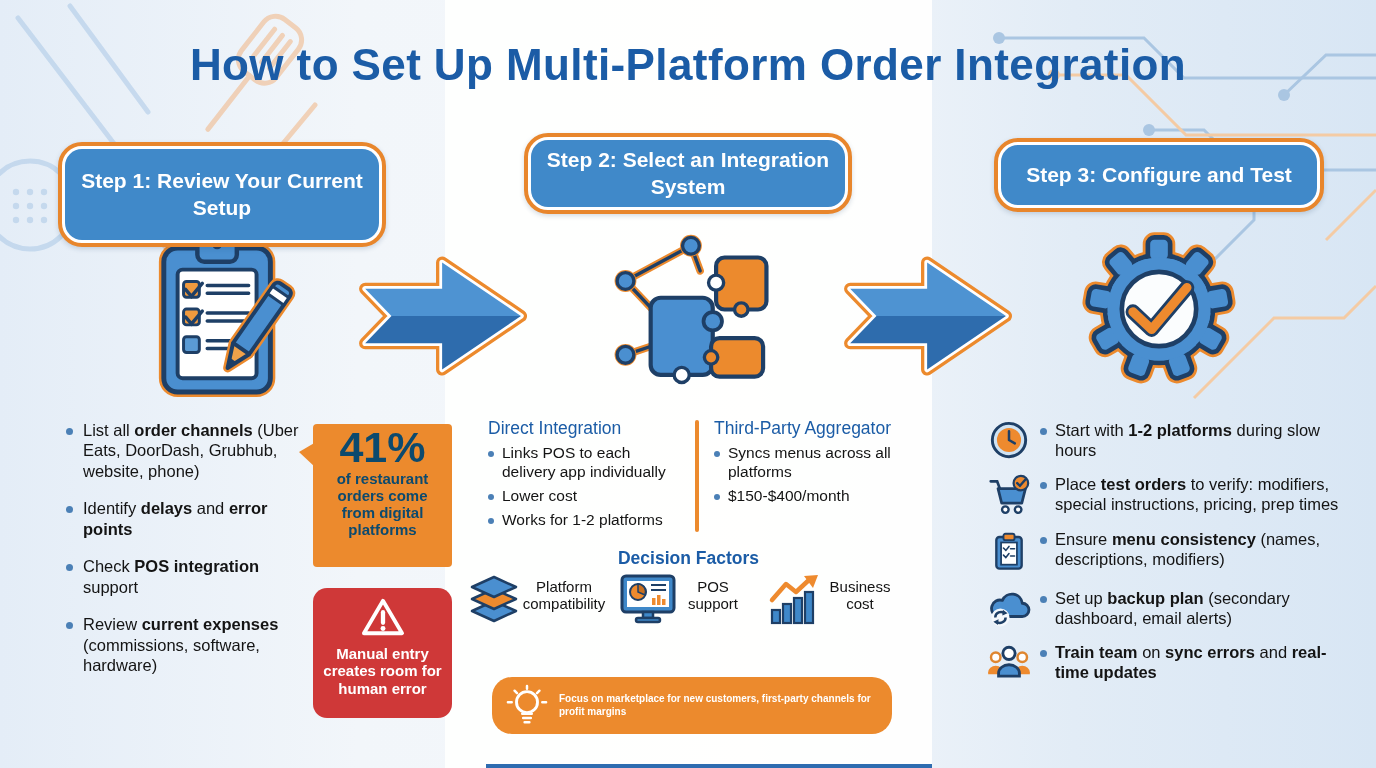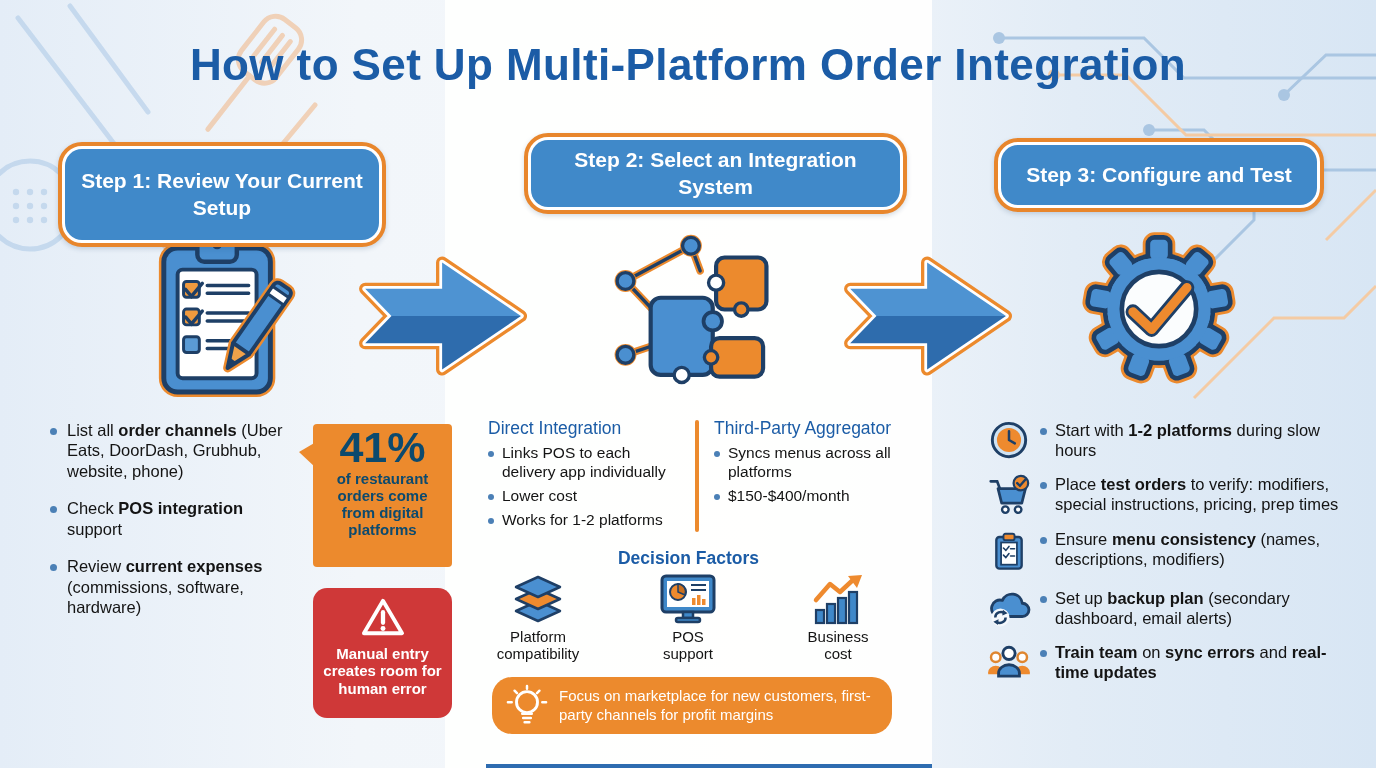--- a/index.html
+++ b/index.html
@@ -37,26 +37,26 @@
 
   .mid-head{font-size:17.5px;font-weight:normal;color:#1b5ca6;margin-bottom:5px}
   .mid-col{position:absolute;z-index:3}
   .m-row{display:flex;gap:8px;margin-bottom:5px;font-size:15.5px;line-height:1.22}
   .m-dot{flex:0 0 auto;width:6px;height:6px;border-radius:50%;background:#4b80b6;margin-top:7px}
   .divider{position:absolute;left:695px;top:420px;width:4px;height:112px;background:#ec8a2d;border-radius:2px;z-index:3}
 
   .decision-head{position:absolute;left:445px;top:548px;width:487px;text-align:center;
     font-size:17.5px;font-weight:bold;color:#1b5ca6;z-index:3}
   .factors{position:absolute;left:468px;top:574px;width:440px;display:flex;justify-content:space-between;z-index:3}
-  .factor{width:140px;display:flex;flex-direction:column;align-items:center}
+  .factor{width:140px;display:flex;flex-direction:row;align-items:flex-start}
   .factor-label{text-align:center;font-size:15px;line-height:1.15;margin-top:4px}
 
   .tip-banner{position:absolute;left:492px;top:677px;width:400px;height:57px;background:#ec8a2d;border-radius:20px;
     display:flex;align-items:center;gap:11px;padding:0 14px;color:#fff;z-index:3}
-  .tip-text{font-size:15px;font-weight:normal;line-height:1.22}
+  .tip-text{font-size:10px;font-weight:bold;line-height:1.22}
 
   .r-row{display:flex;gap:8px;margin-bottom:13px;font-size:16.5px;line-height:1.24}
   .r-icon{flex:0 0 46px;display:flex;justify-content:center;align-items:flex-start}
 
   .bottom-bar{position:absolute;left:486px;top:764px;width:446px;height:4px;background:#2e6cb0;z-index:3}
 
   
   .lnO{stroke:#ec8a2d;stroke-width:9;fill:none;stroke-linecap:round}
   .lnN{stroke:#1e3f66;stroke-width:4;fill:none;stroke-linecap:round}
   .gtO{fill:#4a8fd0;stroke:#ec8a2d;stroke-width:11}
@@ -122,21 +122,21 @@
     <g fill="#f4cba4">
       <circle cx="110" cy="75" r="6"></circle>
     </g>
   </svg>
 
   <div class="title">How to Set Up Multi-Platform Order Integration</div>
 
   <div class="pill" style="left:58px;top:142px;width:328px;height:105px">
     <div class="pill-inner">Step 1: Review Your Current Setup</div>
   </div>
-  <div class="pill" style="left:524px;top:133px;width:383px;height:81px">
+  <div class="pill" style="left:524px;top:133px;width:328px;height:81px">
     <div class="pill-inner">Step 2: Select an Integration System</div>
   </div>
   <div class="pill" style="left:994px;top:138px;width:330px;height:74px">
     <div class="pill-inner">Step 3: Configure and Test</div>
   </div>
 
   <svg class="layer" style="left:150px;top:232px" width="148" height="168" viewBox="0 0 150 170">
     <rect x="14" y="16" width="108" height="146" rx="14" fill="#4a8fd0" stroke="#ec8a2d" stroke-width="10"></rect>
     <rect x="14" y="16" width="108" height="146" rx="14" fill="#4a8fd0" stroke="#1e3f66" stroke-width="5"></rect>
     <rect x="28" y="38" width="80" height="110" rx="5" fill="#ffffff" stroke="#1e3f66" stroke-width="4"></rect>
@@ -227,24 +227,28 @@
       <rect class="gtN" x="73" y="8" width="24" height="26" rx="7" transform="rotate(240 85 85)"></rect>
       <rect class="gtN" x="73" y="8" width="24" height="26" rx="7" transform="rotate(280 85 85)"></rect>
       <rect class="gtN" x="73" y="8" width="24" height="26" rx="7" transform="rotate(320 85 85)"></rect>
     </g>
     <circle cx="85" cy="85" r="55.5" fill="#4a8fd0"></circle>
     <circle cx="85" cy="85" r="40" fill="#fbfdfe" stroke="#1e3f66" stroke-width="5"></circle>
     <path d="M57,88 L77,107 L115,62" fill="none" stroke="#1e3f66" stroke-width="16" stroke-linecap="round" stroke-linejoin="round"></path>
     <path d="M57,88 L77,107 L115,62" fill="none" stroke="#ee8a2e" stroke-width="10" stroke-linecap="round" stroke-linejoin="round"></path>
   </svg>
 
-  <div class="bullet-list" style="left:50px;top:420px;width:252px">
+  <div class="bullet-list" style="left:66px;top:420px;width:252px">
     <div class="b-row">
       <span class="dot"></span>
       <span><span>List all </span><span class="bb">order channels</span><span> (Uber Eats, DoorDash, Grubhub, website, phone)</span></span>
+    </div>
+    <div class="b-row">
+      <span class="dot"></span>
+      <span><span>Identify </span><span class="bb">delays</span><span> and </span><span class="bb">error points</span></span>
     </div>
     <div class="b-row">
       <span class="dot"></span>
       <span><span>Check </span><span class="bb">POS integration</span><span> support</span></span>
     </div>
     <div class="b-row">
       <span class="dot"></span>
       <span><span>Review </span><span class="bb">current expenses</span><span> (commissions, software, hardware)</span></span>
     </div>
   </div>

